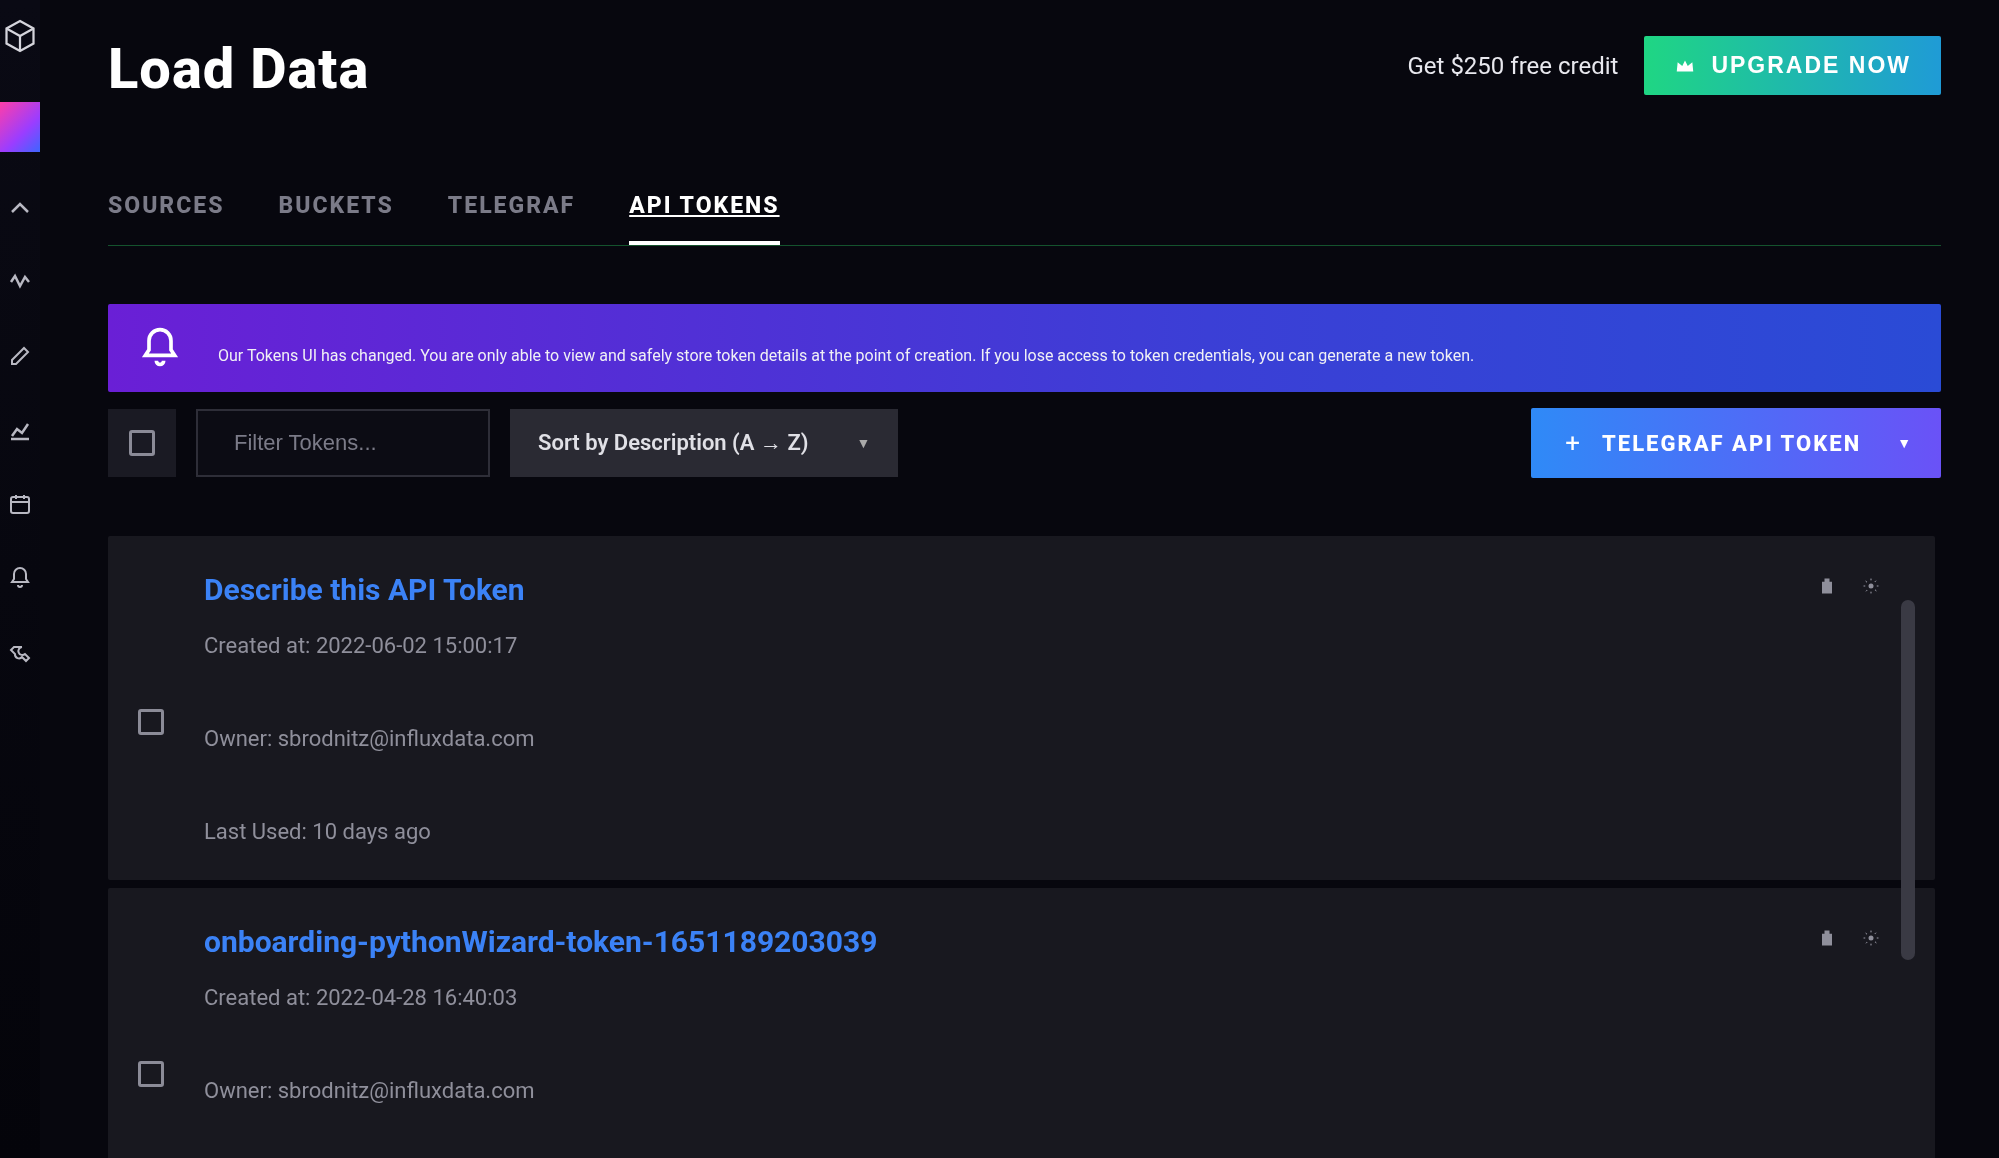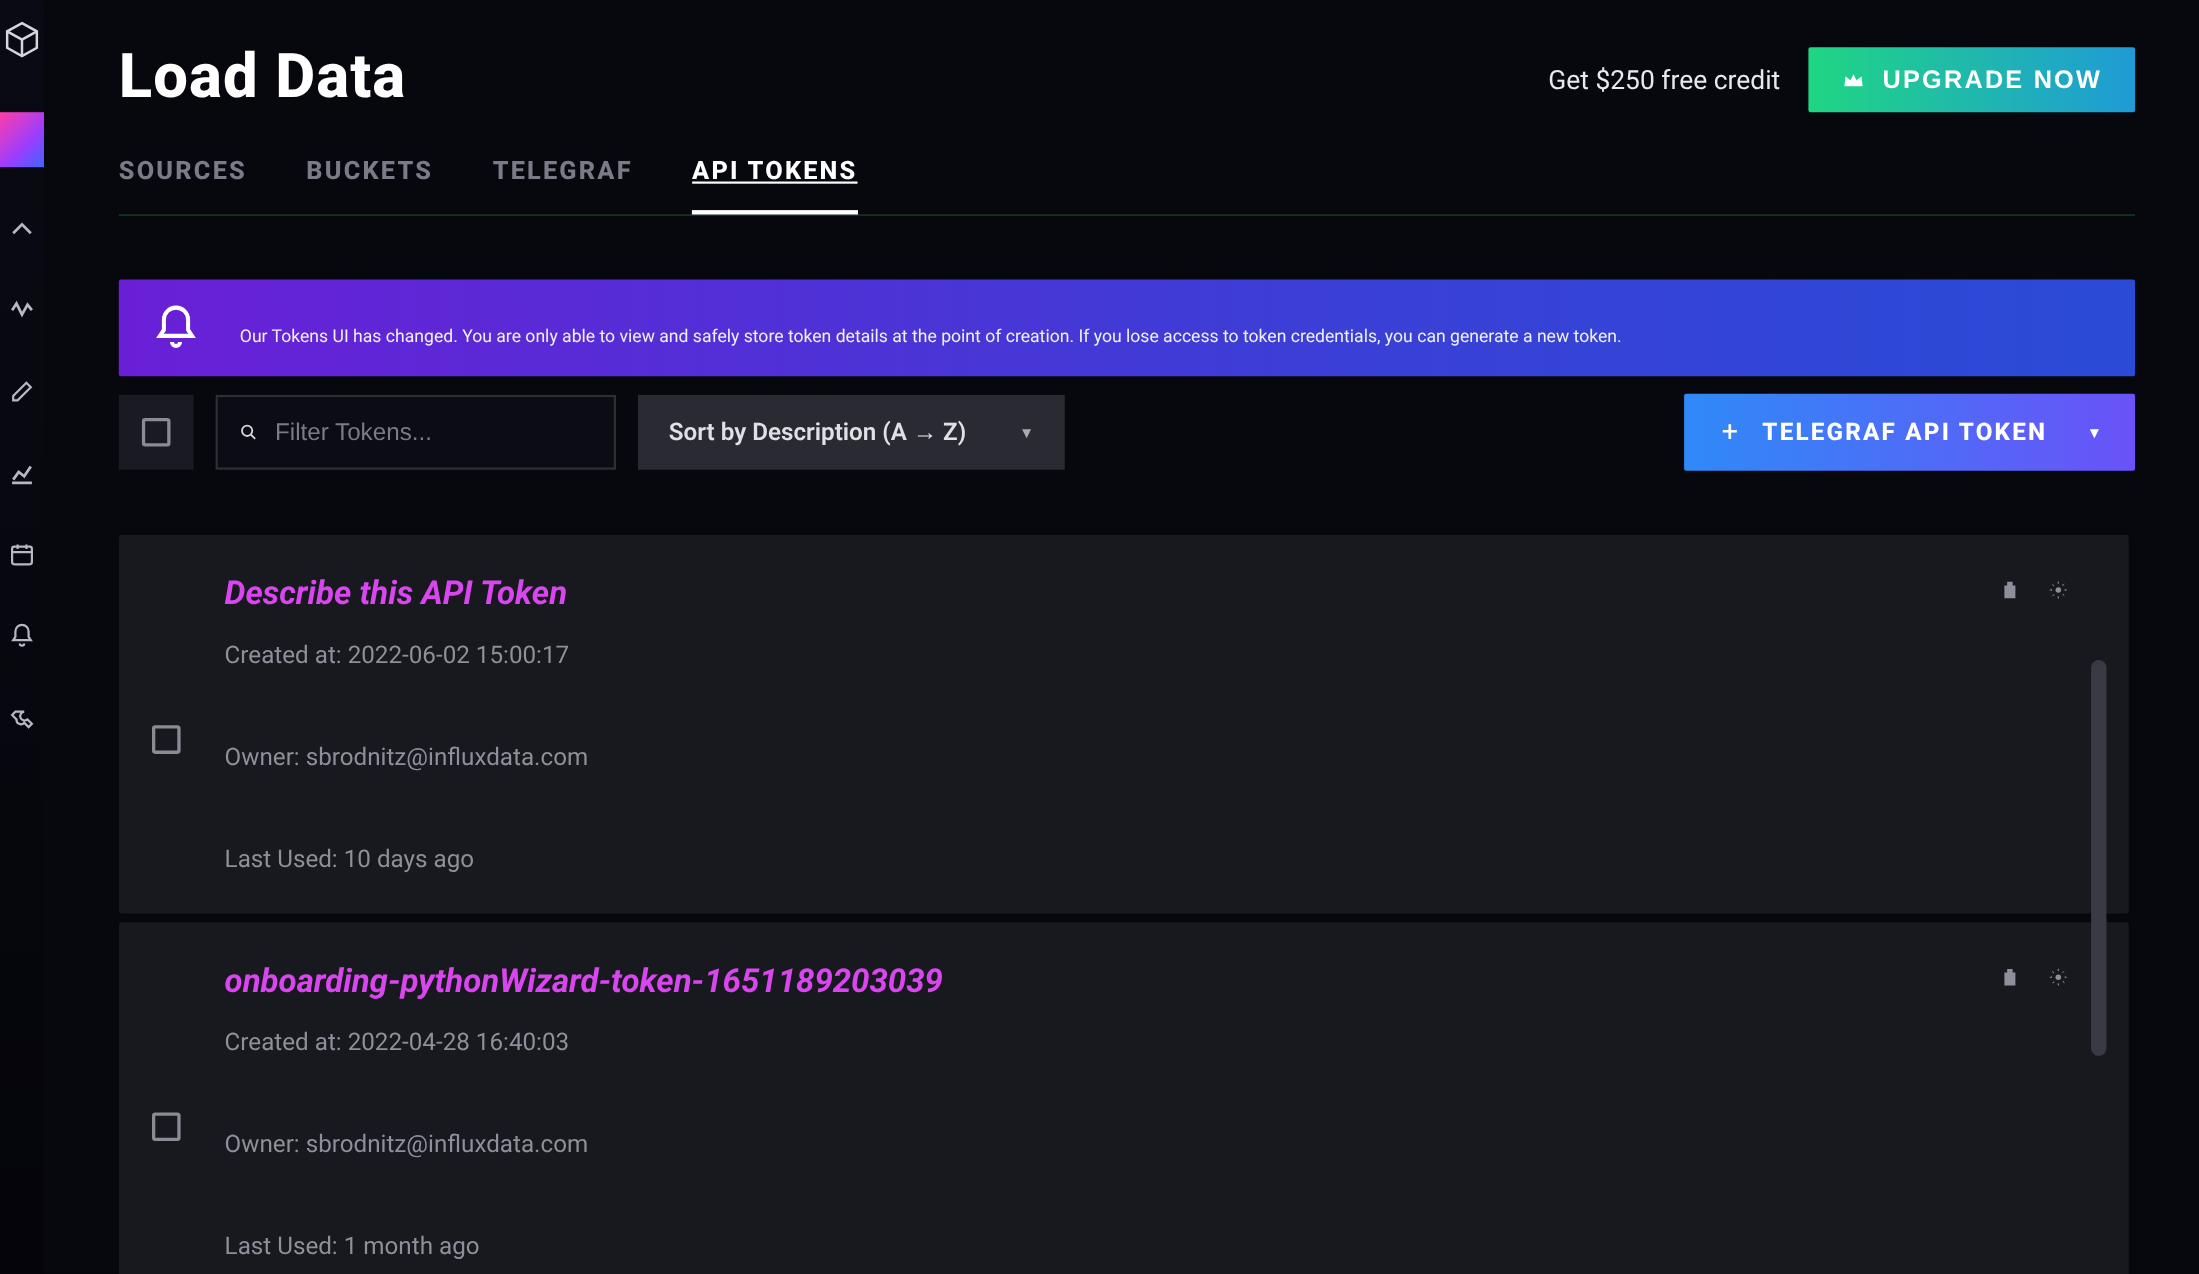--- a/index.html
+++ b/index.html
@@ -48,23 +48,23 @@
   flex: 1;
   padding: 36px 58px 0 68px;
   display: flex;
   flex-direction: column;
   overflow: hidden;
 }
 
 
 .header-row {
   display: flex;
-  align-items: flex-end;
+  align-items: flex-start;
   justify-content: space-between;
-  margin-bottom: 40px;
+  margin-bottom: 90px;
 }
 .page-title {
   font-size: 56px;
   font-weight: 800;
   letter-spacing: 1px;
   color: #ffffff;
 }
 .header-right {
   display: flex;
   align-items: center;
@@ -134,21 +134,21 @@
   background: #1a1a23;
   display: flex; align-items: center; justify-content: center;
   cursor: pointer;
 }
 .checkbox-box {
   width: 26px; height: 26px;
   border: 3px solid #8b8b97;
   border-radius: 3px;
 }
 .filter-input-wrap {
-  width: 364px; height: 68px;
+  width: 294px; height: 68px;
   border: 2px solid #2e2e38;
   background: #0c0c14;
   display: flex; align-items: center;
   padding: 0 20px;
   gap: 16px;
 }
 .filter-input-wrap svg { width: 22px; height: 22px; color: #d5d5dc; }
 .filter-input {
   background: transparent;
   border: none;
@@ -203,23 +203,22 @@
   align-items: center;
 }
 .token-row .row-check {
   margin-right: 40px;
   margin-top: 28px;
 }
 .token-body { flex: 1; }
 .token-name {
   font-size: 30px;
   font-weight: 700;
-  color: #d946ef;
+  color: #3b82f6;
   margin-bottom: 26px;
-  font-style: italic;
 }
 .token-meta {
   display: flex;
   gap: 68px;
   font-size: 22px;
   color: #8f8f9b;
   flex-direction: column;
 }
 .token-actions {
   display: flex;

